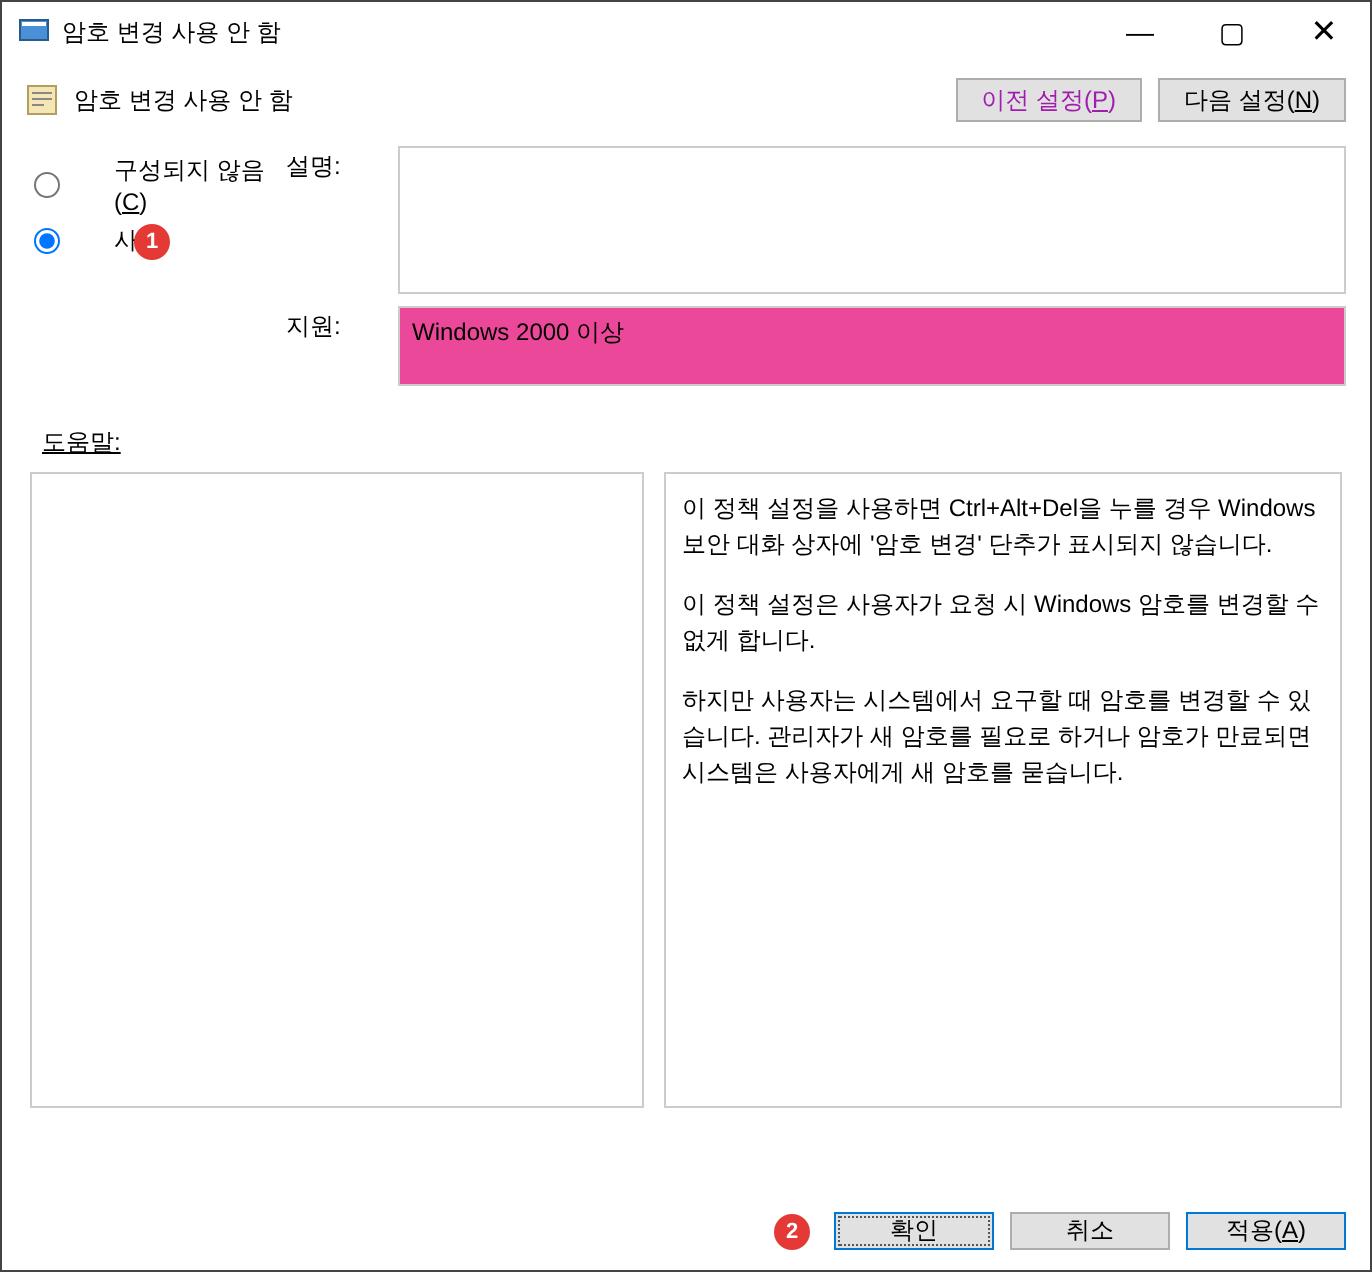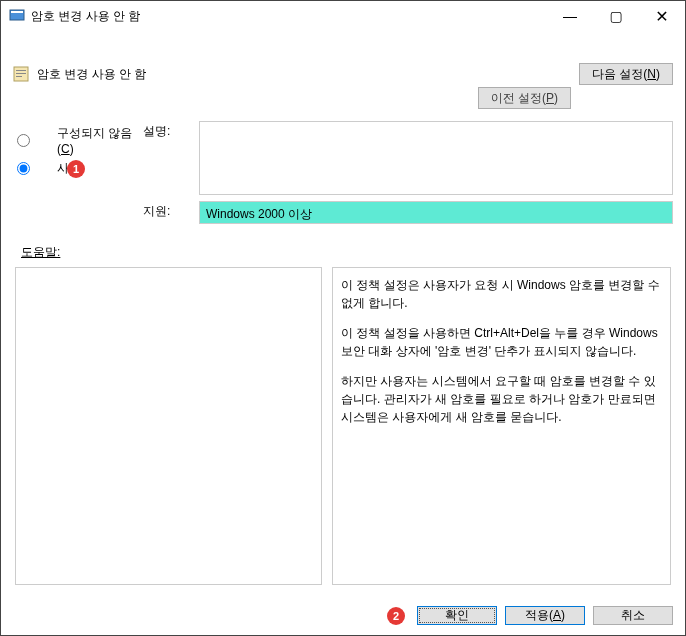--- a/index.html
+++ b/index.html
@@ -8,33 +8,33 @@
     .titlebar .icon { width: 16px; height: 16px; margin-right: 6px; }
     .titlebar .title { flex: 1; }
     .titlebar .controls { display: flex; height: 100%; }
     .tb-btn { width: 46px; display: flex; align-items: center; justify-content: center; font-size: 14px; }
     .tb-btn.close { font-size: 16px; }
     .content { padding: 8px 12px; }
     .header-row { display: flex; align-items: center; margin-bottom: 12px; }
     .header-icon { width: 16px; height: 16px; margin-right: 8px; }
     .header-title { flex: 1; }
     .nav-btn { height: 22px; padding: 0 12px; margin-left: 8px; font-size: 12px; border: 1px solid #adadad; background: #e1e1e1; }
-    .nav-btn.disabled { color: #404040; margin-top: 48px; }
+    .nav-btn.disabled { color: #a21caf; }
     .accel { text-decoration: underline; }
     .radio-section { display: flex; margin-top: 6px; }
     .radios { width: 130px; padding-left: 4px; }
     .radio-row { display: flex; align-items: center; margin: 4px 0; font-size: 12px; cursor: default; position: relative; gap: 21px; }
     .radio-row input { margin-right: 6px; }
     .marker { position: absolute; width: 18px; height: 18px; border-radius: 50%; background: #e53935; color: #fff; font-size: 11px; font-weight: bold; display: flex; align-items: center; justify-content: center; }
     .marker1 { left: 50px; top: 0px; }
     .fields { flex: 1; }
     .field-row { display: flex; margin-bottom: 6px; gap: 20px; }
     .field-label { width: 36px; padding-top: 2px; }
     .textarea-box { flex: 1; height: 74px; border: 1px solid #ccc; background: #fff; padding: 4px; resize: none; overflow-y: scroll; font-family: inherit; font-size: 12px; }
-    .support-box { flex: 1; height: 23px; border: 1px solid #ccc; background: #5eead4; padding: 4px 6px; overflow-y: scroll; }
+    .support-box { flex: 1; height: 40px; border: 1px solid #ccc; background: #ec4899; padding: 4px 6px; overflow-y: scroll; }
     .labels-row { display: flex; margin-top: 14px; }
     .options-label { width: 315px; padding-left: 4px; }
     .help-label { padding-left: 8px; text-decoration: underline; }
     .panes { display: flex; margin-top: 6px; gap: 10px; padding: 0 2px; }
     .pane { border: 1px solid #ccc; height: 318px; overflow-y: scroll; padding: 8px; font-size: 12px; line-height: 1.5; }
     .pane.options { width: 307px; }
     .pane.help { flex: 1; }
     .help p { margin-bottom: 12px; }
     .footer { position: absolute; bottom: 10px; right: 12px; display: flex; align-items: center; }
     .footer-btn { width: 80px; height: 19px; margin-left: 8px; font-size: 12px; border: 1px solid #adadad; background: #e1e1e1; }
@@ -96,25 +96,25 @@
     </div>
   </div>
 
   <div class="labels-row">
     <div class="help-label">도움말:</div>
   </div>
 
   <div class="panes">
     <div class="pane options"></div>
     <div class="pane help">
+      <p>이 정책 설정을 사용하면 Ctrl+Alt+Del을 누를 경우 Windows 보안 대화 상자에 '암호 변경' 단추가 표시되지 않습니다.</p>
       <p>이 정책 설정은 사용자가 요청 시 Windows 암호를 변경할 수 없게 합니다.</p>
-      <p>이 정책 설정을 사용하면 Ctrl+Alt+Del을 누를 경우 Windows 보안 대화 상자에 '암호 변경' 단추가 표시되지 않습니다.</p>
       <p>하지만 사용자는 시스템에서 요구할 때 암호를 변경할 수 있습니다. 관리자가 새 암호를 필요로 하거나 암호가 만료되면 시스템은 사용자에게 새 암호를 묻습니다.</p>
     </div>
   </div>
 </div>
 
 <div class="footer">
   <span class="marker marker2">2</span>
   <button class="footer-btn default">확인</button>
+  <button class="footer-btn">취소</button>
   <button class="footer-btn apply"><span>적용</span>(<span class="accel">A</span>)</button>
-  <button class="footer-btn">취소</button>
 </div>
 
 </body></html>

